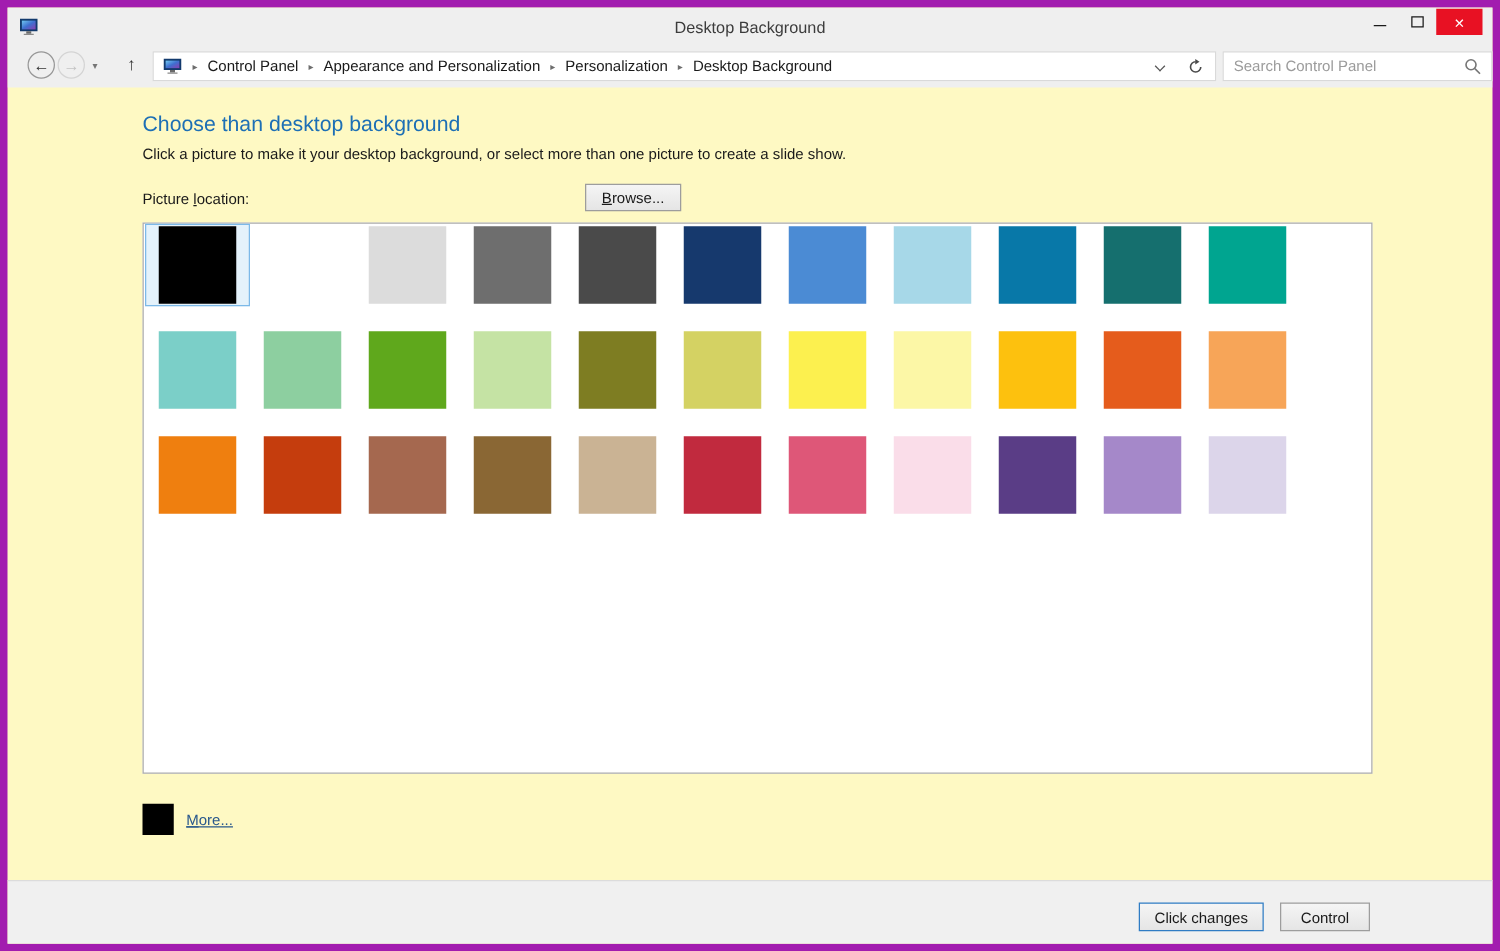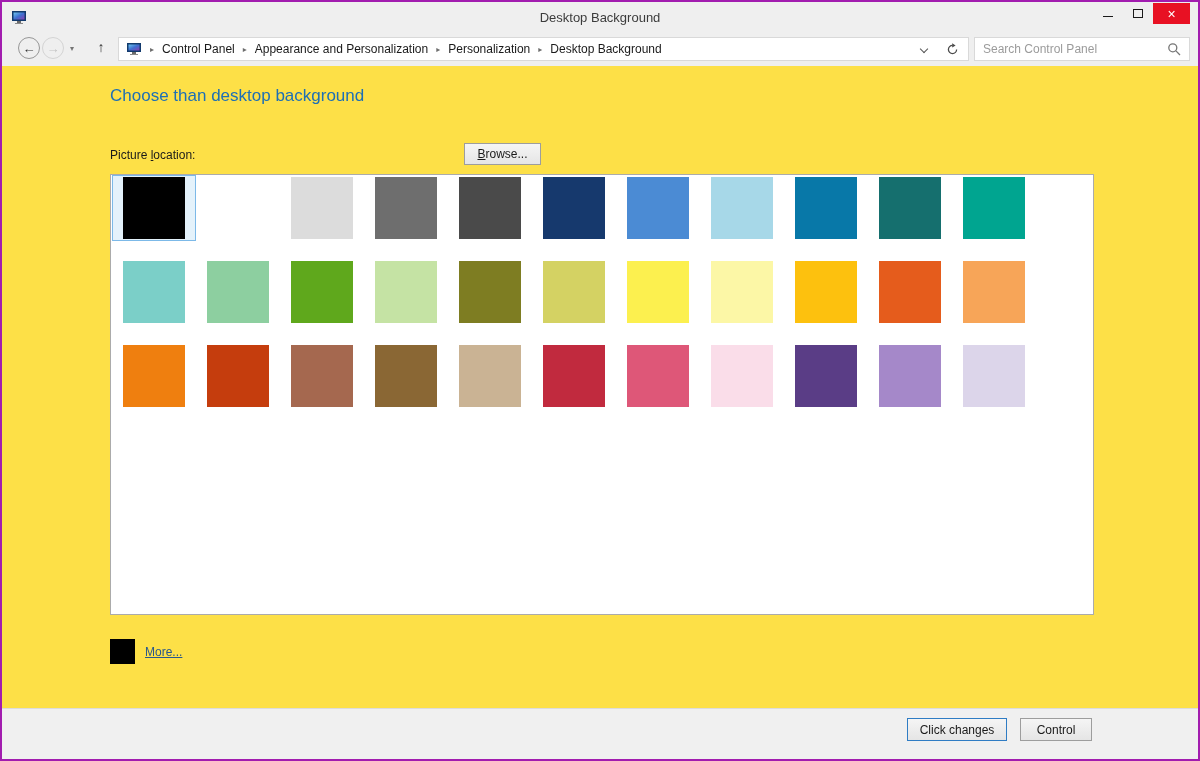--- a/index.html
+++ b/index.html
@@ -1,21 +1,21 @@
 <!DOCTYPE html>
 <html><head>
 <meta charset="utf-8">
 <style>
   * { box-sizing: border-box; }
   html, body { margin: 0; padding: 0; background: #d8d8d8; }
   .window {
     position: relative;
     width: 1200px; height: 761px;
-    background: #fde047;
-    border: 2px solid #a21caf;
+    background: #fef9c3;
+    border: 6px solid #a21caf;
     font-family: "Liberation Sans", "DejaVu Sans", sans-serif;
     font-size: 12px; color: #1a1a1a;
     overflow: hidden;
   }
 
   
   .titlebar { position: absolute; top: 0; left: 0; right: 0; height: 30px; background: #efefef; }
   .app-icon { position: absolute; left: 9px; top: 7px; width: 16px; height: 16px; }
   .title { position: absolute; left: 0; right: 0; top: 8px; text-align: center; font-size: 13px; color: #3c3c3c; }
   .caption-buttons { position: absolute; top: 1px; right: 8px; height: 21px; display: flex; }
@@ -174,20 +174,21 @@
       <span class="search-icon">
         <svg width="14" height="14" viewBox="0 0 14 14">
           <circle cx="5.8" cy="5.8" r="4" fill="none" stroke="#767676" stroke-width="1.3"></circle>
           <line x1="8.9" y1="8.9" x2="13" y2="13" stroke="#767676" stroke-width="1.3"></line>
         </svg>
       </span>
     </div>
   </div>
 
   <h1 class="heading">Choose than desktop background</h1>
+  <p class="instruction">Click a picture to make it your desktop background, or select more than one picture to create a slide show.</p>
 
   <span class="pl-label"><span>Picture </span><u>l</u><span>ocation:</span></span>
 
   <div class="combo">
     <span>Solid Colors</span>
     <span class="chev combo-arrow"></span>
   </div>
 
   <button class="btn browse-btn"><u>B</u><span>rowse...</span></button>
 

